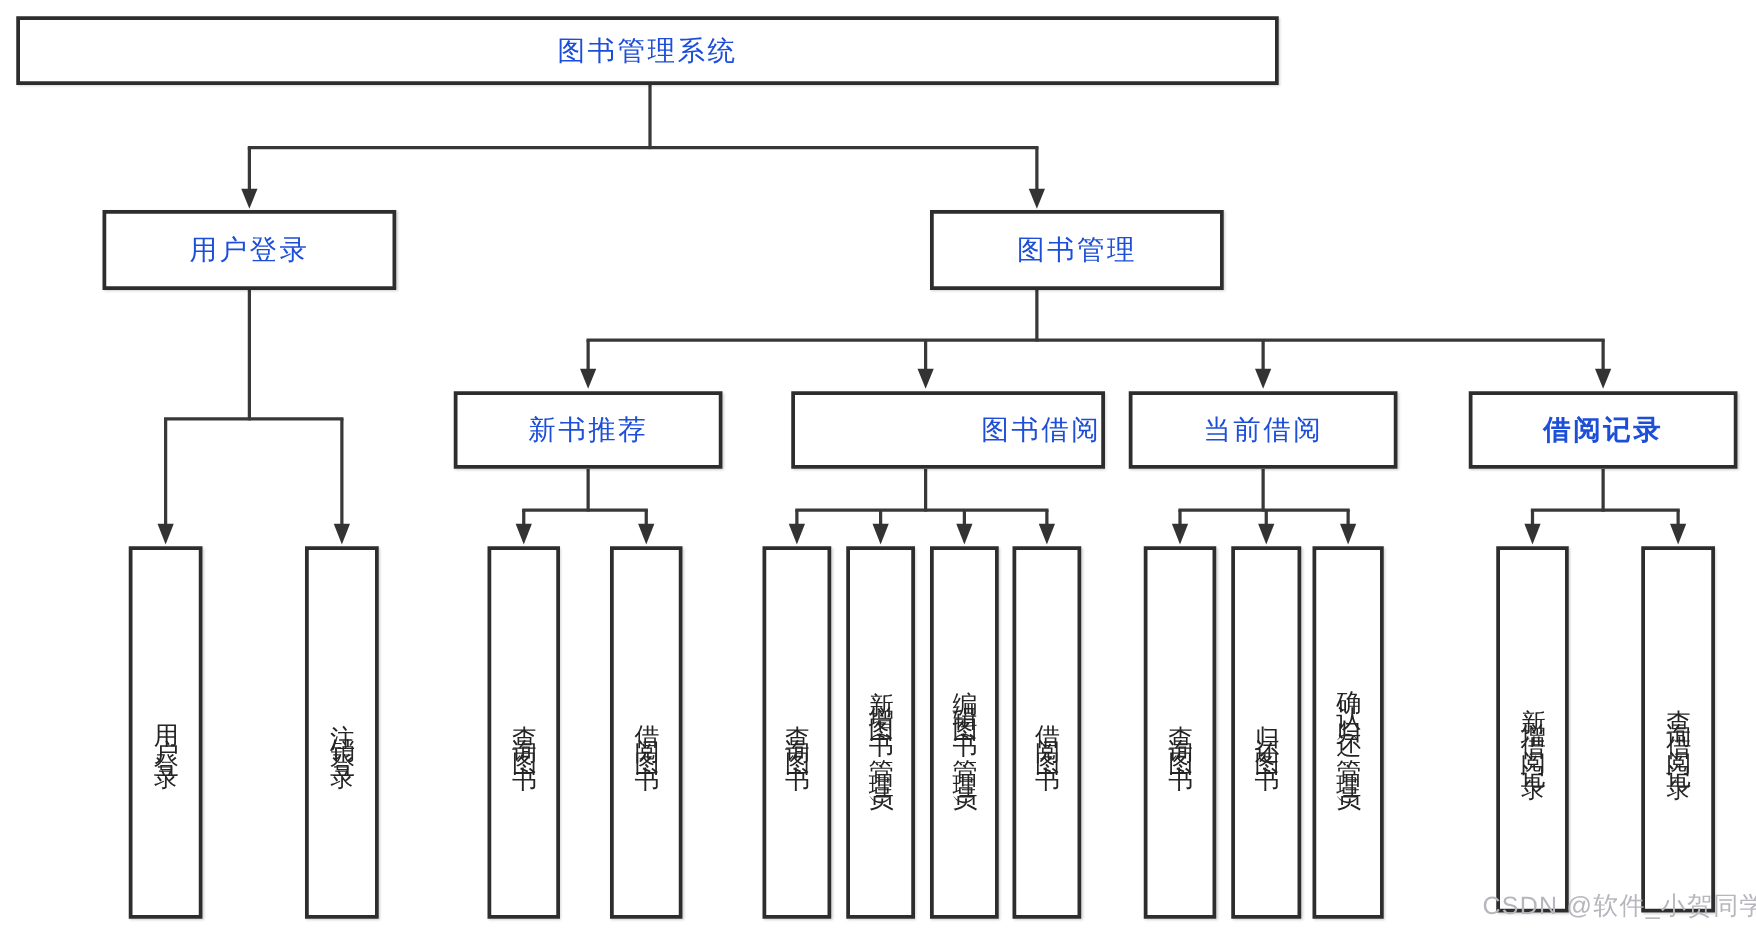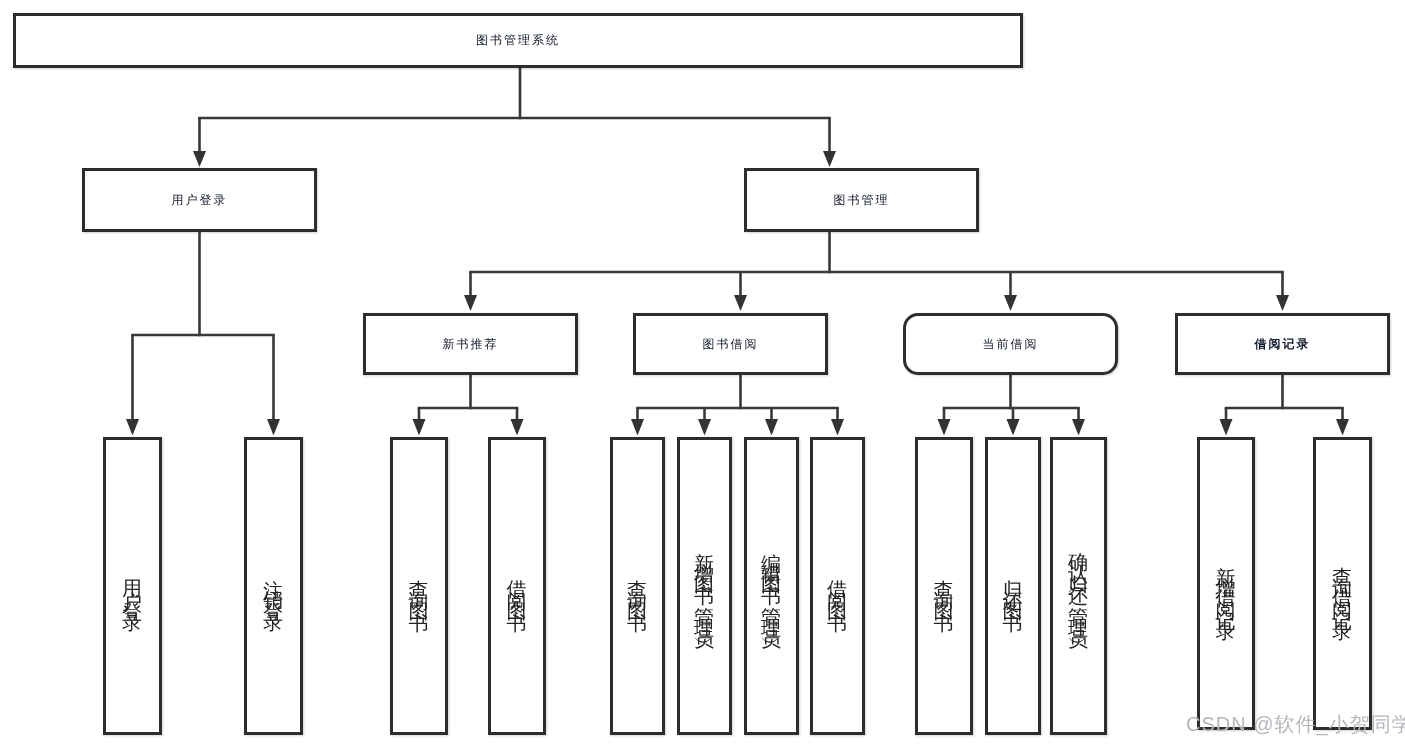--- a/index.html
+++ b/index.html
@@ -15,23 +15,23 @@
     position: absolute;
     box-sizing: border-box;
     background: #ffffff;
     border: 3px solid #2d2d2d;
     display: flex;
     align-items: center;
     justify-content: center;
     box-shadow: 1px 1px 2px rgba(0,0,0,0.18);
   }
   .hlabel {
-    font-size: 12px;
+    font-size: 22px;
     letter-spacing: 2px;
-    color: #0f172a;
+    color: #1d4ed8;
     white-space: nowrap;
   }
   .vlabel {
     writing-mode: vertical-lr;
     text-orientation: mixed;
     line-height: 1;
     font-size: 20px;
     letter-spacing: 11px;
     color: #242424;
   }
@@ -147,24 +147,24 @@
   <div class="node" style="left:82px; top:168px; width:235px; height:64px;">
     <span class="hlabel">用户登录</span>
   </div>
   <div class="node" style="left:744px; top:168px; width:235px; height:64px;">
     <span class="hlabel">图书管理</span>
   </div>
 
   <div class="node" style="left:363px; top:313px; width:215px; height:62px;align-items:center;">
     <span class="hlabel">新书推荐</span>
   </div>
-  <div class="node" style="left:633px; top:313px; width:195px; height:62px;">
+  <div class="node" style="left:633px; top:313px; width:251px; height:62px;justify-content:flex-end;">
     <span class="hlabel">图书借阅</span>
   </div>
-  <div class="node" style="left:903px; top:313px; width:215px; height:62px;border-radius:15px;">
+  <div class="node" style="left:903px; top:313px; width:215px; height:62px;">
     <span class="hlabel">当前借阅</span>
   </div>
   <div class="node" style="left:1175px; top:313px; width:215px; height:62px;font-weight:bold;">
     <span class="hlabel">借阅记录</span>
   </div>
 
   <div class="node" style="left:103px; top:437px; width:59px; height:298px;">
     <span class="vlabel">用户登录</span>
   </div>
   <div class="node" style="left:244px; top:437px; width:59px; height:298px;">

